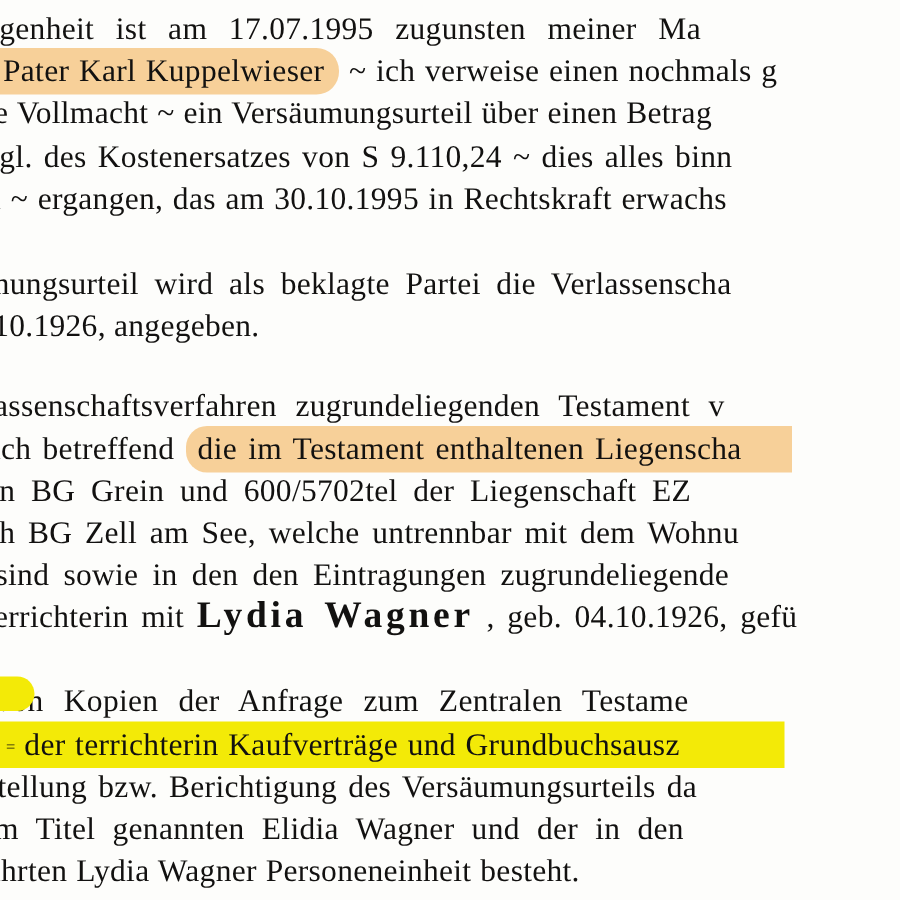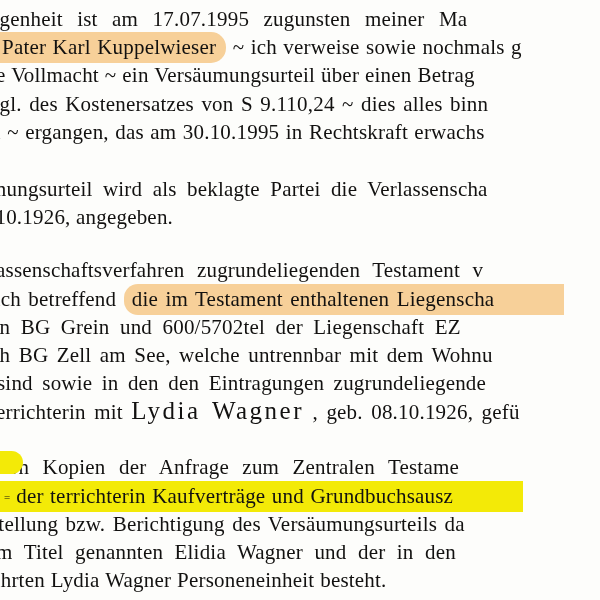--- a/index.html
+++ b/index.html
@@ -36,29 +36,29 @@
   .ws9{word-spacing:9px;}
   .indent{padding-left:7px;}
   
   .hl-orange-left{
     background:#f7d099;
     padding:3px 10px 4px 12px;
     border-radius:0 15px 15px 0;
   }
   .hl-orange-right{
     background:#f7d099;
-    padding:3px 70px 4px 8px;
+    padding:3px 34px 4px 8px;
     border-radius:14px 0 0 14px;
   }
   .hl-yellow{
     background:#f3ea07;
     padding:3px 70px 4px 14px;
   }
   .bold-name{
-    font-weight:normal;
+    font-weight:bold;
     font-size:25px;
     letter-spacing:2.5px;
     margin-top:20px;
   }
   .tiny-frag{
     font-size:11px;
     letter-spacing:0;
     vertical-align:2px;
     padding-right:6px;
   }
@@ -70,38 +70,38 @@
     border-radius:0 13px 13px 0;
   }
 </style>
 </head>
 <body>
 
 <div class="doc">
 
   <div class="para p1">
     <div class="line ws9"><span>egenheit ist am 17.07.1995 zugunsten meiner Ma</span></div>
-    <div class="line ws1"><span class="hl-orange-left">Pater Karl Kuppelwieser</span><span> ~ ich verweise sowie nochmals g</span></div>
+    <div class="line ws1"><span class="hl-orange-left">Pater Karl Kuppelwieser</span><span> ~ ich verweise einen nochmals g</span></div>
     <div class="line ws05"><span>te Vollmacht ~ ein Versäumungsurteil über einen Betrag</span></div>
     <div class="line ws2"><span>zgl. des Kostenersatzes von S 9.110,24 ~ dies alles binn</span></div>
     <div class="line ws1"><span>n ~ ergangen, das am 30.10.1995 in Rechtskraft erwachs</span></div>
   </div>
 
   <div class="para p2">
     <div class="line ws5"><span>mungsurteil wird als beklagte Partei die Verlassenscha</span></div>
     <div class="line ws0"><span>.10.1926, angegeben.</span></div>
   </div>
 
   <div class="para p3">
     <div class="line ws7"><span>lassenschaftsverfahren zugrundeliegenden Testament v</span></div>
     <div class="line ws2"><span>uch betreffend </span><span class="hl-orange-right">die im Testament enthaltenen Liegenscha</span></div>
     <div class="line ws5"><span>en BG Grein und 600/5702tel der Liegenschaft EZ</span></div>
     <div class="line ws3"><span>ch BG Zell am See, welche untrennbar mit dem Wohnu</span></div>
     <div class="line ws4 indent"><span>sind sowie in den den Eintragungen zugrundeliegende</span></div>
-    <div class="line ws3"><span>terrichterin mit </span><span class="bold-name">Lydia Wagner</span><span> , geb. 08.10.1926, gefü</span></div>
+    <div class="line ws3"><span>terrichterin mit </span><span class="bold-name">Lydia Wagner</span><span> , geb. 04.10.1926, gefü</span></div>
   </div>
 
   <div class="para p4">
     <div class="line ws8 indent"><span>von Kopien der Anfrage zum Zentralen Testame</span></div>
     <div class="line ws1"><span class="hl-yellow"><span class="tiny-frag">=</span><span>der terrichterin Kaufverträge und Grundbuchsausz</span></span></div>
     <div class="line ws2"><span>stellung bzw. Berichtigung des Versäumungsurteils da</span></div>
     <div class="line ws6"><span>im Titel genannten Elidia Wagner und der in den</span></div>
     <div class="line ws05"><span>ührten Lydia Wagner Personeneinheit besteht.</span></div>
   </div>
 

